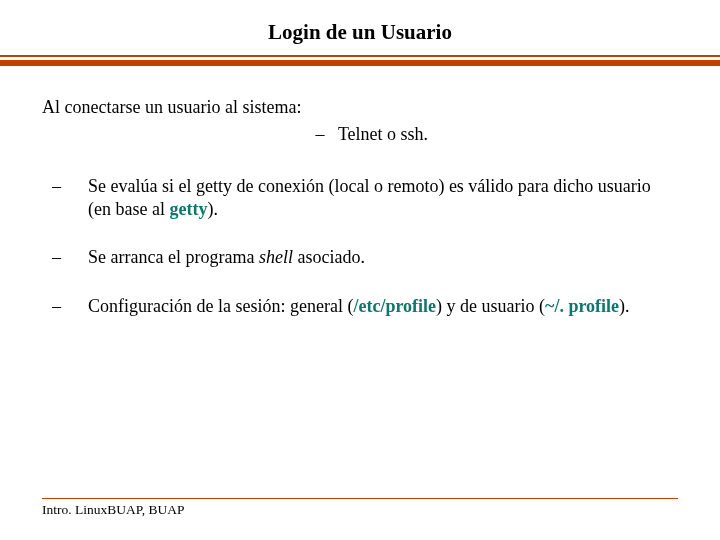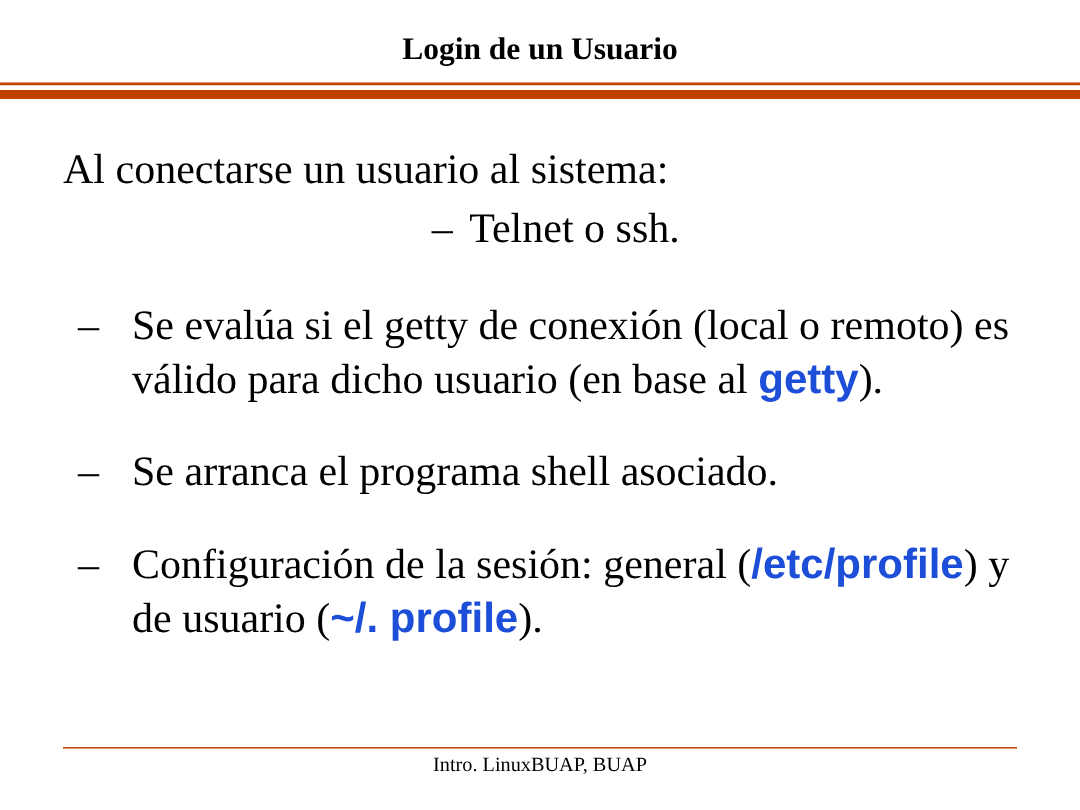--- a/index.html
+++ b/index.html
@@ -3,30 +3,30 @@
 <meta charset="utf-8">
 <style>
   * { margin: 0; padding: 0; box-sizing: border-box; }
   html, body { width: 720px; height: 540px; background: #fff; font-family: "Times New Roman", Times, serif; color: #000; }
   .slide { position: relative; width: 720px; height: 540px; }
   .title { text-align: center; font-size: 21px; font-weight: bold; padding-top: 20px; padding-bottom: 10px; }
   .rule-wrap { width: 100%; }
   .rule-top { height: 2px; background: #c04000; }
   .rule-gap { height: 3px; background: #fff; }
   .rule-main { height: 6px; background: #c04000; }
-  .body { padding: 30px 42px 0 42px; font-size: 28px; line-height: 1.25; }
+  .body { padding: 30px 42px 0 42px; font-size: 18px; line-height: 1.25; }
   .lead { margin-bottom: 4px; }
   .sub { padding-left: 46px; text-indent: -18px; margin-bottom: 26px; }
   .sub.tight { margin-bottom: 4px; text-align: center; }
   .dash { display: inline-block; width: 18px; }
-  .mono { font-family: Liberation Sans, sans-serif; color: #1d4ed8; font-weight: bold; }
-  .ital { }
+  .mono { font-family: Liberation Serif, serif; color: #0f766e; font-weight: bold; }
+  .ital { font-style: italic; }
   .footer { position: absolute; left: 0; right: 0; bottom: 22px; padding: 0 42px; font-size: 13.5px; }
   .footer-line { border-top: 1px solid #c04000; margin-bottom: 3px; }
-  .footer-row { display: flex; justify-content: center; }
+  .footer-row { display: flex; justify-content: flex-start; }
 </style>
 </head>
 <body>
 
 <div class="slide">
 
   <div class="title">Login de un Usuario</div>
 
   <div class="rule-wrap">
     <div class="rule-top"></div>

